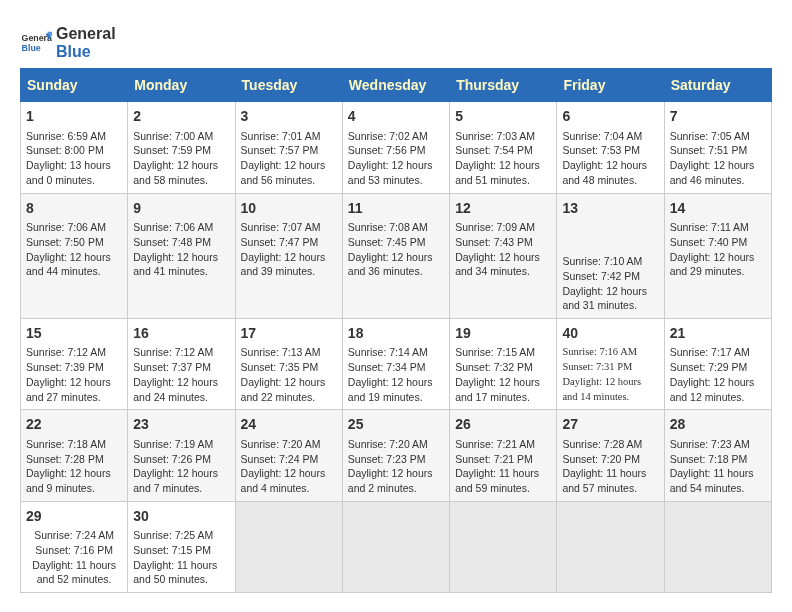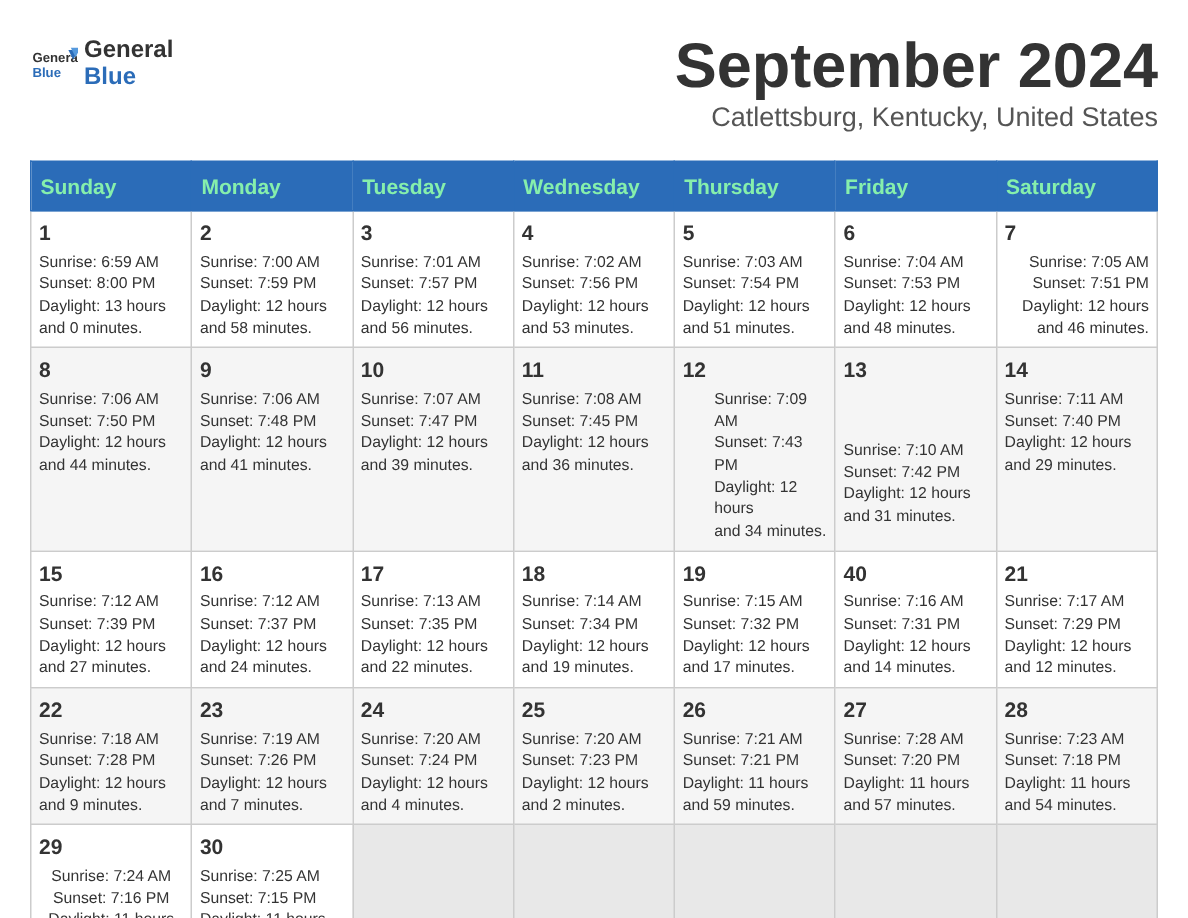--- a/index.html
+++ b/index.html
@@ -35,21 +35,21 @@
       color: #555;
     }
     .clearfix::after { content: ''; display: table; clear: both; }
     table {
       width: 100%;
       border-collapse: collapse;
       margin-top: 8px;
     }
     thead th {
       background-color: #2b6cb8;
-      color: #86efac;
+      color: #fef9c3;
       padding: 8px 6px;
       text-align: left;
       font-size: 14px;
       font-weight: bold;
       border: 1px solid #2b6cb8;
     }
     tbody td {
       border: 1px solid #ccc;
       vertical-align: top;
       padding: 5px 5px;
@@ -86,24 +86,20 @@
       <polygon points="32,8 40,8 36,16" fill="#2b6cb8"></polygon>
       <polygon points="34,6 42,6 38,14" fill="#5599dd"></polygon>
     </svg>
     <div>
       <div style="font-size:16px;font-weight:bold;color:#333;line-height:1.1;">
         <span style="color:#333">General</span><br>
         <span style="color:#2b6cb8">Blue</span>
       </div>
     </div>
   </div>
-  <div class="header-section">
-    <div class="month-title">September 2024</div>
-    <div class="location-title">Catlettsburg, Kentucky, United States</div>
-  </div>
 </div>
 
 <table>
   <thead>
     <tr>
     <th>Sunday</th>
         <th>Monday</th>
         <th>Tuesday</th>
         <th>Wednesday</th>
         <th>Thursday</th>
@@ -150,21 +146,21 @@
         </td>
         <td>
           <span class="day-number">6</span>
           <div style="white-space: pre-line;">Sunrise: 7:04 AM
 Sunset: 7:53 PM
 Daylight: 12 hours
 and 48 minutes.</div>
         </td>
         <td>
           <span class="day-number">7</span>
-          <div style="white-space: pre-line; text-align: right;">Sunrise: 7:05 AM
+          <div style="white-space: pre-line;">Sunrise: 7:05 AM
 Sunset: 7:51 PM
 Daylight: 12 hours
 and 46 minutes.</div>
         </td>
       </tr>
       <tr>
         <td>
           <span class="day-number">8</span>
           <div style="white-space: pre-line;">Sunrise: 7:06 AM
 Sunset: 7:50 PM
@@ -187,21 +183,21 @@
         </td>
         <td>
           <span class="day-number">11</span>
           <div style="white-space: pre-line;">Sunrise: 7:08 AM
 Sunset: 7:45 PM
 Daylight: 12 hours
 and 36 minutes.</div>
         </td>
         <td>
           <span class="day-number">12</span>
-          <div style="white-space: pre-line; margin-left: 21px;">Sunrise: 7:09 AM
+          <div style="white-space: pre-line;">Sunrise: 7:09 AM
 Sunset: 7:43 PM
 Daylight: 12 hours
 and 34 minutes.</div>
         </td>
         <td>
           <span class="day-number">13</span>
           <div style="white-space: pre-line; margin-top: 36px;">Sunrise: 7:10 AM
 Sunset: 7:42 PM
 Daylight: 12 hours
 and 31 minutes.</div>
@@ -245,21 +241,21 @@
         </td>
         <td>
           <span class="day-number">19</span>
           <div style="white-space: pre-line;">Sunrise: 7:15 AM
 Sunset: 7:32 PM
 Daylight: 12 hours
 and 17 minutes.</div>
         </td>
         <td>
           <span class="day-number">40</span>
-          <div style="white-space: pre-line;">Sunrise: 7:16 AM
+          <div style="white-space: pre-line; font-family: Liberation Serif, serif;">Sunrise: 7:16 AM
 Sunset: 7:31 PM
 Daylight: 12 hours
 and 14 minutes.</div>
         </td>
         <td>
           <span class="day-number">21</span>
           <div style="white-space: pre-line;">Sunrise: 7:17 AM
 Sunset: 7:29 PM
 Daylight: 12 hours
 and 12 minutes.</div>

